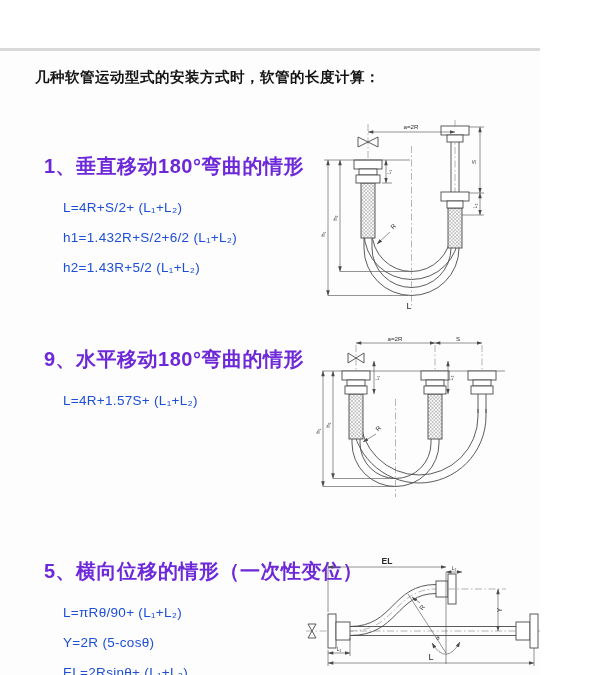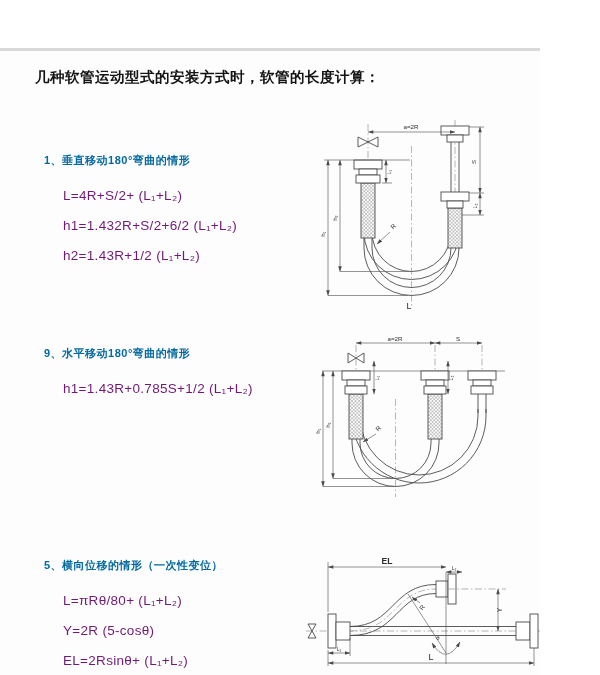--- a/index.html
+++ b/index.html
@@ -1,53 +1,53 @@
 <!DOCTYPE html>
 <html><head>
 <meta charset="utf-8">
 <style>
   html,body{margin:0;padding:0;background:#ffffff;}
   .page{position:relative;width:540px;height:675px;background:#fdfdfd;overflow:hidden;
         font-family:"Liberation Sans",sans-serif;color:#111;margin-top:48px;}
   .top-strip{position:absolute;left:0;top:0;width:600px;height:3px;background:#d9d9d9;}
   .title{position:absolute;left:35px;top:20px;font-size:14.5px;font-weight:bold;letter-spacing:0.5px;color:#141414;}
   .section{position:absolute;left:44px;}
-  .sec-heading{font-size:11px;font-weight:bold;letter-spacing:0.5px;color:#0369a1;margin:0 0 13px 0;}
-  .formula{font-size:13.5px;letter-spacing:0.3px;color:#701a75;line-height:30px;margin-left:19px;
+  .sec-heading{font-size:20px;font-weight:bold;letter-spacing:0.5px;color:#6d28d9;margin:0 0 13px 0;}
+  .formula{font-size:13.5px;letter-spacing:0.3px;color:#1d4ed8;line-height:30px;margin-left:19px;
            font-family:"Liberation Sans",sans-serif;}
   .diagram{position:absolute;}
   .ln{stroke:#4a4a4a;stroke-width:0.9;fill:none;}
   .lnf{stroke:#4a4a4a;stroke-width:0.9;fill:#ffffff;}
   .dim{stroke:#5a5a5a;stroke-width:0.65;fill:none;}
   .cl{stroke:#7a7a7a;stroke-width:0.55;fill:none;stroke-dasharray:7 2.5 1.5 2.5;}
   .lbl{fill:#2d2d2d;font-family:"Liberation Sans",sans-serif;}
 </style>
 </head>
 <body>
 
 <div class="page">
   <div class="top-strip"></div>
 
   <div class="title">几种软管运动型式的安装方式时，软管的长度计算：</div>
 
   <div class="section" style="top:105px;">
     <div class="sec-heading">1、垂直移动180°弯曲的情形</div>
     <div class="formula">L=4R+S/2+ (L₁+L₂)</div>
     <div class="formula">h1=1.432R+S/2+6/2 (L₁+L₂)</div>
-    <div class="formula">h2=1.43R+1/2 (L₁+L₂)</div>
+    <div class="formula">h2=1.43R+5/2 (L₁+L₂)</div>
   </div>
 
   <div class="section" style="top:298px;">
     <div class="sec-heading">9、水平移动180°弯曲的情形</div>
-    <div class="formula">h1=1.43R+0.785S+1/2 (L₁+L₂)</div>
+    <div class="formula">L=4R+1.57S+ (L₁+L₂)</div>
   </div>
 
   <div class="section" style="top:510px;">
     <div class="sec-heading">5、横向位移的情形（一次性变位）</div>
-    <div class="formula">L=πRθ/80+ (L₁+L₂)</div>
+    <div class="formula">L=πRθ/90+ (L₁+L₂)</div>
     <div class="formula">Y=2R (5-cosθ)</div>
     <div class="formula">EL=2Rsinθ+ (L₁+L₂)</div>
   </div>
 
   <svg class="diagram" style="left:310px;top:68px;" width="285" height="195" viewBox="0 0 285 195">
     <defs>
       <marker id="m1e" markerWidth="6" markerHeight="4.4" refX="5.3" refY="1.8" orient="auto" markerUnits="userSpaceOnUse">
         <path d="M0,0 L5.5,1.8 L0,3.6 Z" fill="#4a4a4a"></path>
         </marker>
       <marker id="m1s" markerWidth="6" markerHeight="4.4" refX="0.2" refY="1.8" orient="auto" markerUnits="userSpaceOnUse">

